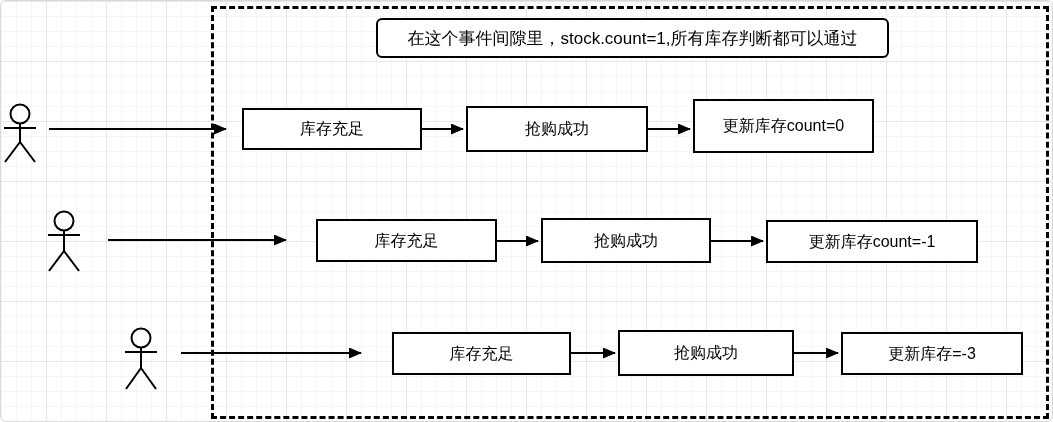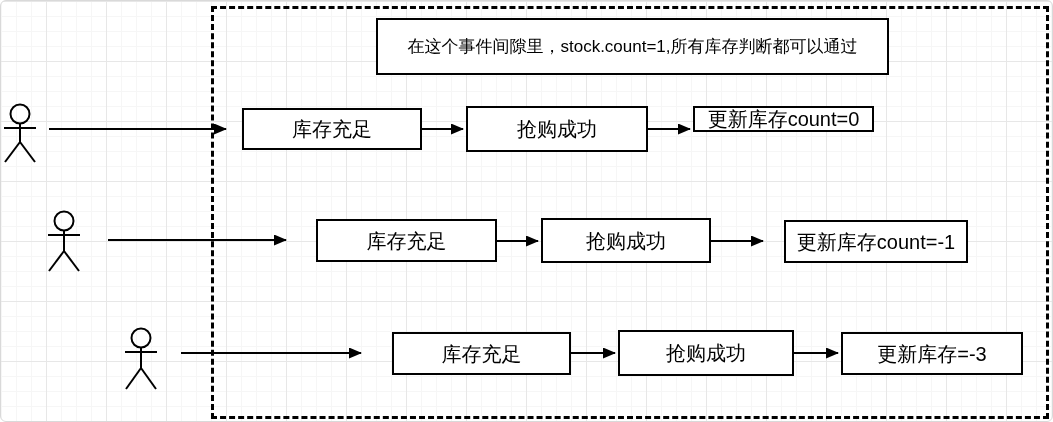--- a/index.html
+++ b/index.html
@@ -32,21 +32,21 @@
     left:210px;top:5px;width:838px;height:413px;
     box-sizing:border-box;
     border:3px dashed var(--stroke-color);
   }
   .node{
     position:absolute;
     box-sizing:border-box;
     border:2px solid var(--stroke-color);
     background:#ffffff;
     display:flex;align-items:center;justify-content:center;
-    font-size:20px;
+    font-size:16px;
     white-space:nowrap;
     line-height:1;
   }
   .note{
     font-size:17px;
   }
   .layer{
     position:absolute;left:0;top:0;width:1053px;height:422px;
     pointer-events:none;
   }
@@ -99,27 +99,27 @@
     <line x1="421" y1="128" x2="462" y2="128" marker-end="url(#ah)"></line>
     <line x1="647" y1="128" x2="689" y2="128" marker-end="url(#ah)"></line>
 
     <line x1="496" y1="240" x2="537" y2="240" marker-end="url(#ah)"></line>
     <line x1="710" y1="240" x2="762" y2="240" marker-end="url(#ah)"></line>
 
     <line x1="570" y1="352" x2="614" y2="352" marker-end="url(#ah)"></line>
     <line x1="793" y1="352" x2="837" y2="352" marker-end="url(#ah)"></line>
   </svg>
 
-  <div class="node note" style="left:375px;top:17px;width:513px;height:57px;">在这个事件间隙里，stock.count=1,所有库存判断都可以通过</div>
+  <div class="node note" style="left:375px;top:17px;width:513px;height:40px;border-radius:6px;">在这个事件间隙里，stock.count=1,所有库存判断都可以通过</div>
 
   <div class="node" style="left:241px;top:107px;width:180px;height:42px;">库存充足</div>
   <div class="node" style="left:465px;top:105px;width:182px;height:46px;">抢购成功</div>
-  <div class="node" style="left:692px;top:105px;width:181px;height:26px;">更新库存count=0</div>
+  <div class="node" style="left:692px;top:98px;width:181px;height:54px;">更新库存count=0</div>
 
   <div class="node" style="left:315px;top:218px;width:181px;height:43px;">库存充足</div>
   <div class="node" style="left:540px;top:217px;width:170px;height:45px;">抢购成功</div>
-  <div class="node" style="left:765px;top:219px;width:184px;height:43px;margin-left:18px;">更新库存count=-1</div>
+  <div class="node" style="left:765px;top:219px;width:212px;height:43px;">更新库存count=-1</div>
 
   <div class="node" style="left:391px;top:331px;width:179px;height:43px;">库存充足</div>
   <div class="node" style="left:617px;top:329px;width:176px;height:46px;">抢购成功</div>
   <div class="node" style="left:840px;top:331px;width:182px;height:43px;">更新库存=-3</div>
 
 </div>
 
 </body></html>

